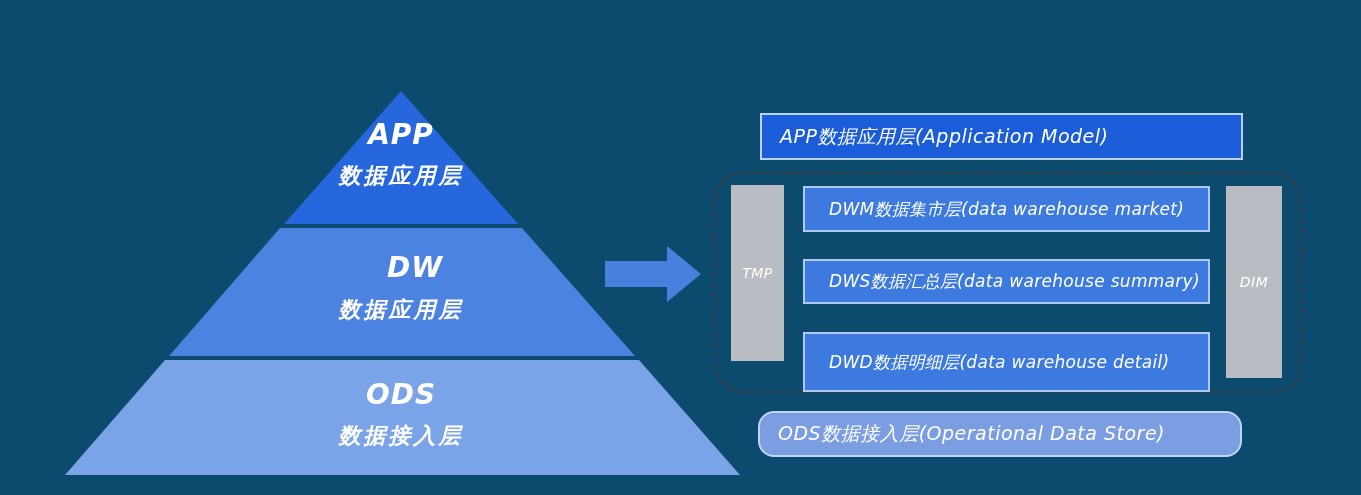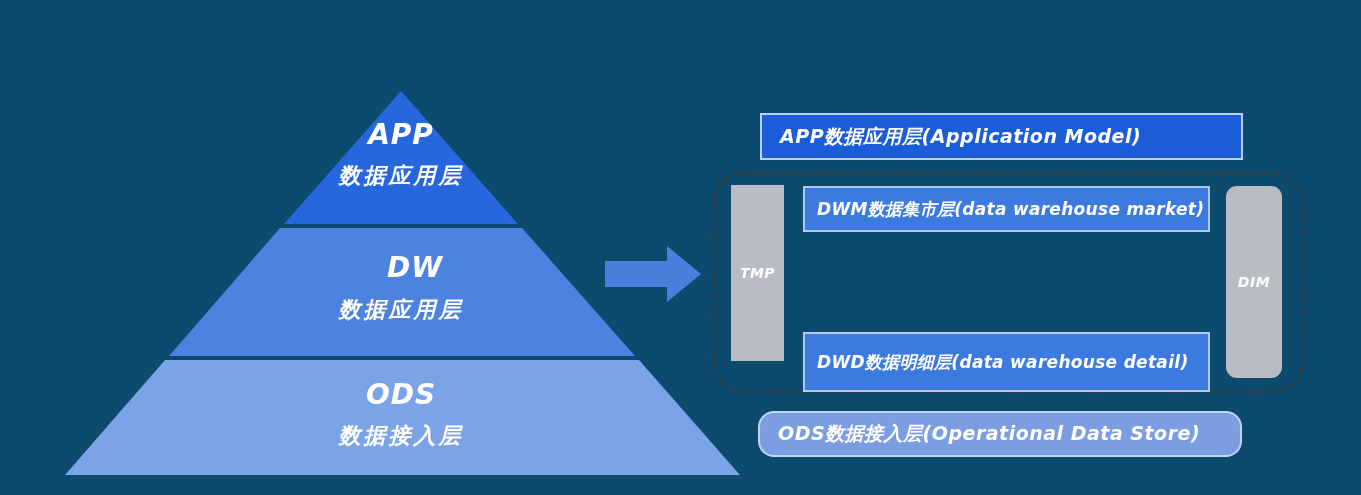--- a/index.html
+++ b/index.html
@@ -8,25 +8,25 @@
   .shapes{position:absolute;left:0;top:0;width:1361px;height:495px;}
   .pyr-line{
     position:absolute;transform:translate(-50%,-50%);
     color:#ffffff;font-weight:bold;font-style:italic;
     white-space:nowrap;text-align:center;letter-spacing:1px;
   }
   .pyr-code{font-size:28px;}
   .pyr-label{font-size:22px;letter-spacing:3px;}
   .bar{
     position:absolute;display:flex;align-items:center;
-    color:#ffffff;font-weight:bold;font-style:italic;
+    color:#ffffff;font-weight:normal;font-style:italic;
     box-sizing:border-box;white-space:nowrap;
   }
   .h-bar{padding-left:18px;font-size:19px;border:2px solid rgba(196,215,244,0.95);letter-spacing:0.5px;}
-  .row-bar{padding-left:12px;font-size:17px;border:2px solid rgba(196,215,244,0.85);letter-spacing:0.3px;}
+  .row-bar{padding-left:24px;font-size:17px;border:2px solid rgba(196,215,244,0.85);letter-spacing:0.3px;}
   .v-bar{justify-content:center;font-size:14px;letter-spacing:0.5px;}
   .dashed-box{
     position:absolute;left:713px;top:172px;width:590px;height:221px;
     border:2px dashed #3c3c3c;border-radius:30px;box-sizing:border-box;
   }
   .app-bar{left:760px;top:113px;width:483px;height:47px;}
   .ods-bar{left:758px;top:411px;width:484px;height:46px;border-radius:16px;}
   .tmp-bar{left:731px;top:185px;width:53px;height:176px;}
   .dim-bar{left:1226px;top:186px;width:56px;height:192px;}
   .row-dwm{left:803px;top:186px;width:407px;height:46px;}
@@ -57,28 +57,31 @@
   <div class="bar h-bar app-bar" style="background: rgb(27, 92, 217);">
     <span>APP数据应用层(Application Model)</span>
   </div>
 
   <div class="dashed-box"></div>
 
   <div class="bar v-bar tmp-bar" style="background: rgb(185, 189, 195);">
     <span>TMP</span>
   </div>
 
-  <div class="bar v-bar dim-bar" style="background: rgb(185, 189, 195); border-radius: 11px;">
+  <div class="bar v-bar dim-bar" style="background: rgb(185, 189, 195);">
     <span>DIM</span>
   </div>
 
   <div class="bar row-bar row-dwm" style="background: rgb(61, 122, 223);">
     <span>DWM数据集市层(data warehouse market)</span>
   </div>
 
+  <div class="bar row-bar row-dws" style="background: rgb(61, 122, 223);">
+    <span>DWS数据汇总层(data warehouse summary)</span>
+  </div>
 
   <div class="bar row-bar row-dwd" style="background: rgb(61, 122, 223);">
     <span>DWD数据明细层(data warehouse detail)</span>
   </div>
 
   <div class="bar h-bar ods-bar" style="background: rgb(123, 157, 226);">
     <span>ODS数据接入层(Operational Data Store)</span>
   </div>
 
 </div>

